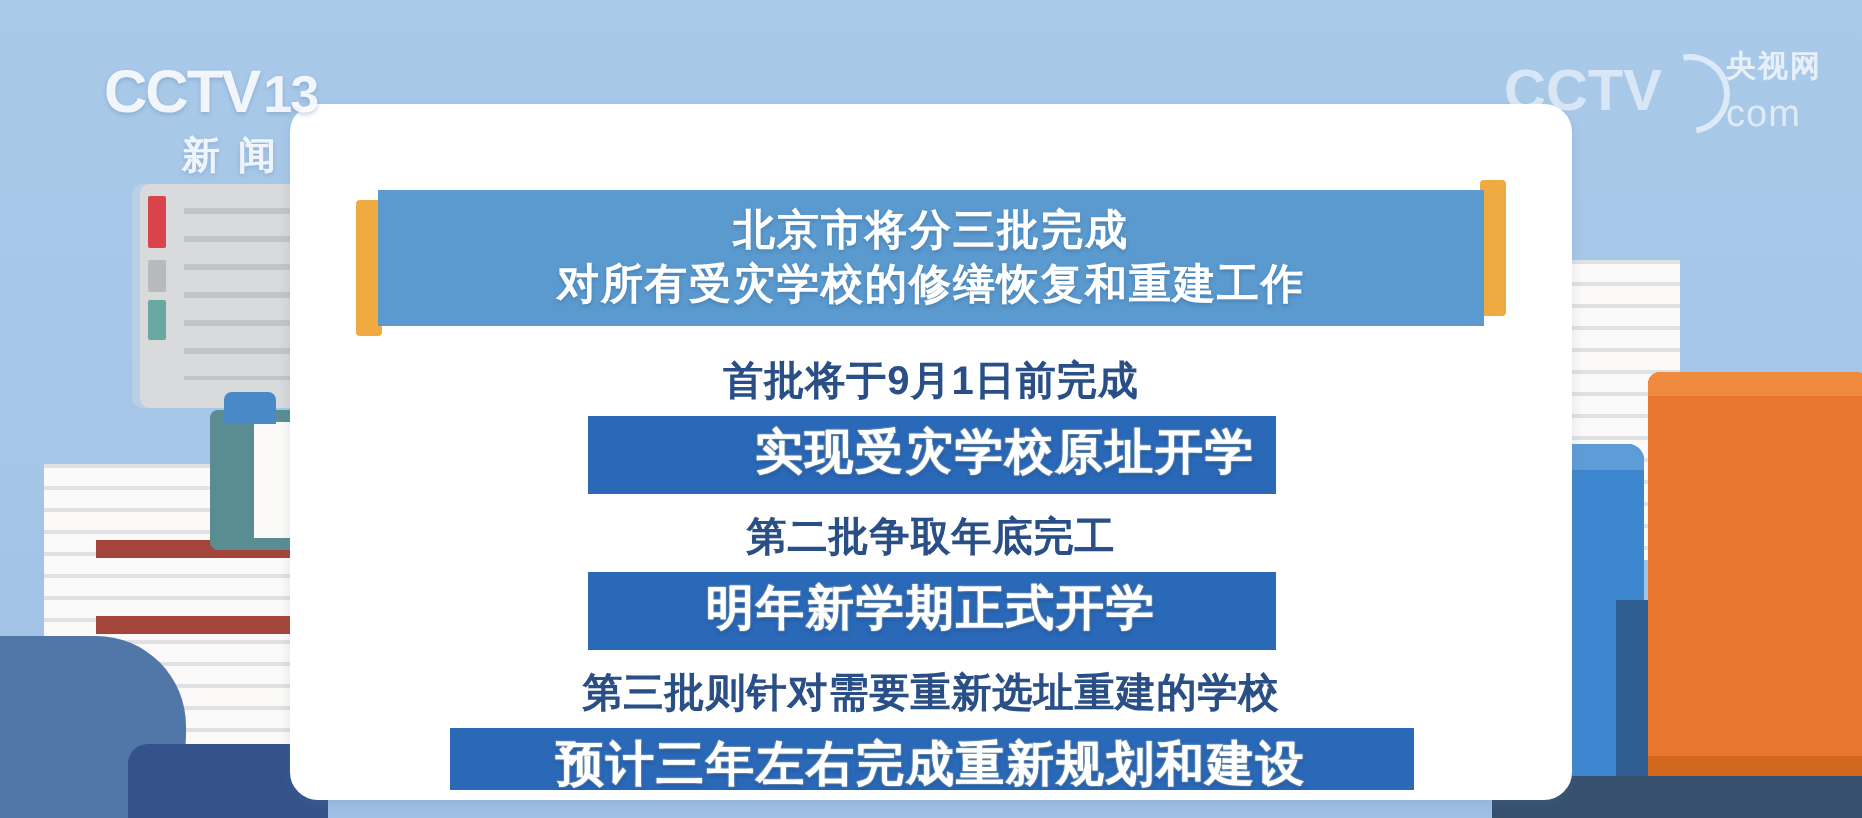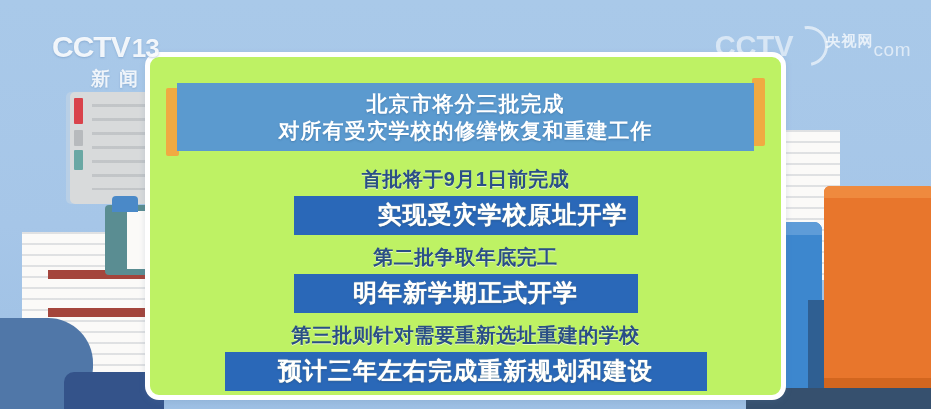--- a/index.html
+++ b/index.html
@@ -80,21 +80,21 @@
     height: 34px;
     border: 3px solid rgba(255,255,255,0.6);
     border-radius: 50%;
     border-left-color: transparent;
     border-bottom-color: transparent;
     transform: rotate(35deg);
     margin: 0 -6px 0 -10px;
   }
   .wm-right {
     display: flex;
-    flex-direction: row;
+    flex-direction: column;
     line-height: 1;
   }
   .wm-cn {
     font-size: 15px;
     font-weight: bold;
     color: rgba(255,255,255,0.72);
     letter-spacing: 1px;
   }
   .wm-com {
     font-size: 19px;
@@ -235,27 +235,27 @@
     width: 16px; height: 102px; background: #2f5f92;
   }
 
   
   .panel {
     position: absolute;
     left: 145px;
     top: 52px;
     width: 641px;
     height: 348px;
-    background: #bef264;
+    background: #ffffff;
     border: 5px solid #ffffff;
     border-radius: 14px;
     box-sizing: border-box;
     z-index: 20;
     box-shadow: 0 2px 6px rgba(90,120,160,0.18);
-    padding: 0;
+    padding: 12px;
     overflow: hidden;
   }
 
   
   .title-wrap {
     position: relative;
     margin: 26px 16px 0 16px;
     display: flex;
     align-items: stretch;
     height: 68px;

